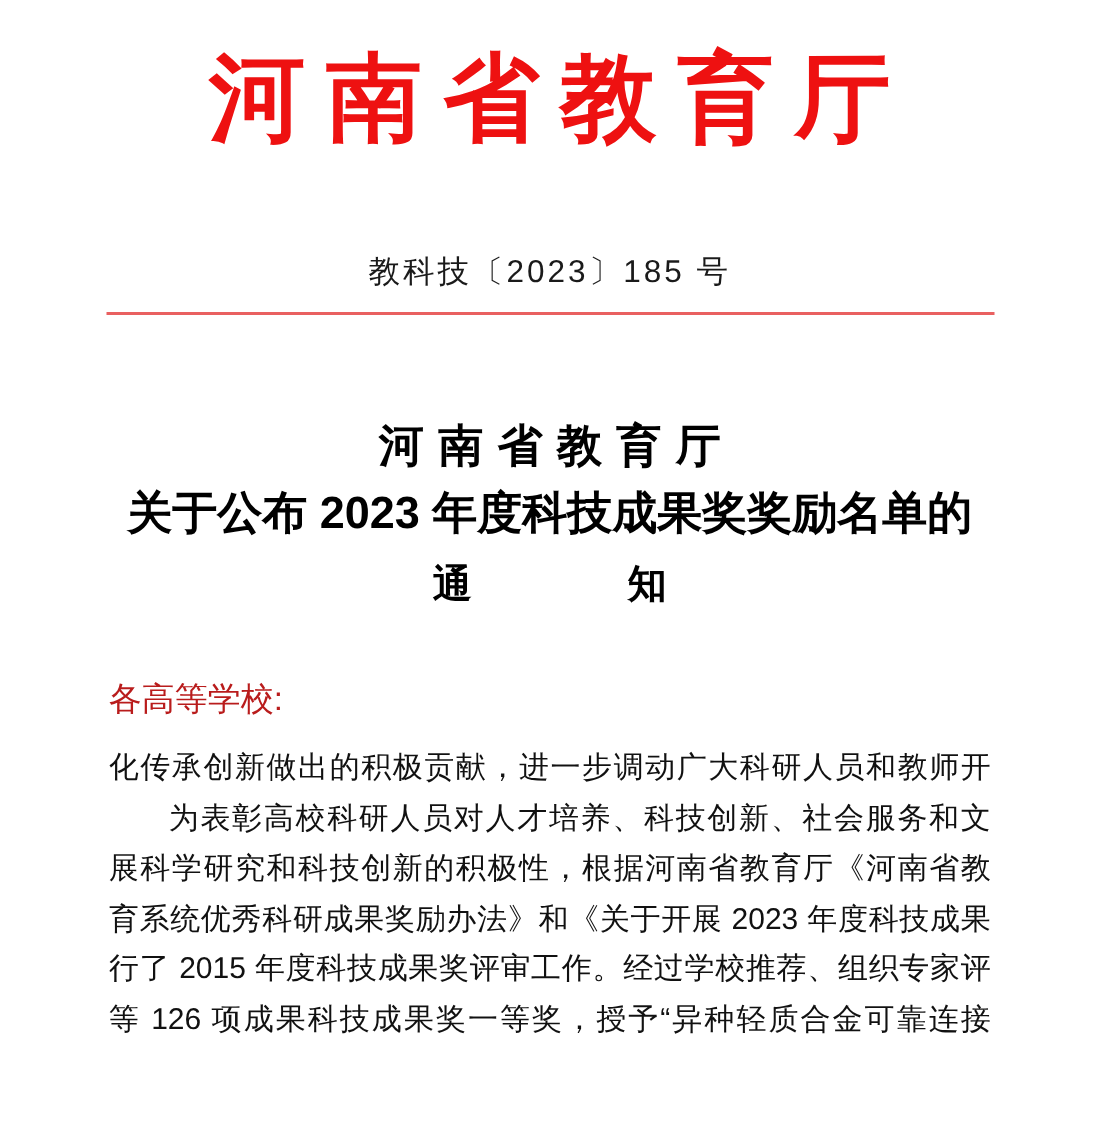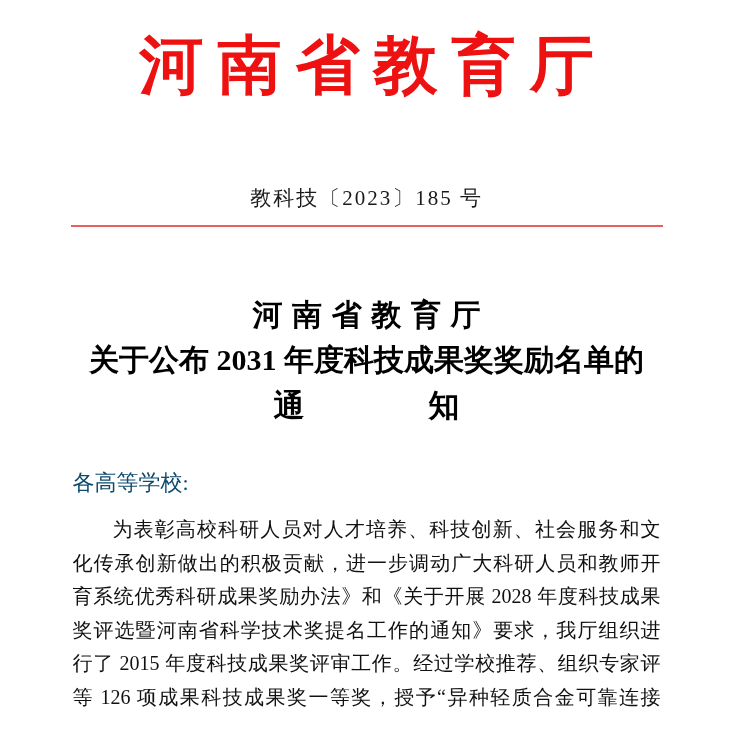--- a/index.html
+++ b/index.html
@@ -6,38 +6,38 @@
     margin: 0;
     padding: 0;
     background: #ffffff;
   }
   .page {
     position: relative;
     width: 733px;
     height: 751px;
     background: #ffffff;
     overflow: hidden;
-    font-family: Liberation Serif, serif;
+    font-family: Liberation Sans, sans-serif;
     color: #111111;
   }
   
   .agency-title {
     margin: 0;
     padding-top: 24px;
     text-align: center;
     font-size: 64px;
     font-weight: bold;
     line-height: 1.3;
     letter-spacing: 0.22em;
     text-indent: 0.22em; 
     color: #ee1111;
     white-space: nowrap;
   }
   .doc-number {
-    margin-top: 77px;
+    margin-top: 60px;
     text-align: center;
     font-size: 21px;
     line-height: 29px;
     letter-spacing: 2px;
     color: #1a1a1a;
     white-space: nowrap;
   }
   .red-rule {
     width: 592px;
     height: 2px;
@@ -58,33 +58,33 @@
     letter-spacing: 0.32em;
     text-indent: 0.32em;
     white-space: nowrap;
   }
   .nt-line2 {
     font-size: 30px;
     line-height: 46px;
     white-space: nowrap;
   }
   .nt-line3 {
-    font-size: 31px;
+    font-size: 26px;
     line-height: 46px;
     white-space: nowrap;
   }
   
   .body-block {
     width: 588px;
     margin: 38px auto 0 auto;
   }
   .salutation {
     font-size: 22px;
     line-height: 32px;
-    color: #0c4a6e;
+    color: #b91c1c;
   }
   .para {
     margin-top: 14px;
   }
   .para-line {
     font-size: 20px;
     line-height: 33.5px;
     height: 33.5px;
     text-align: justify;
     text-align-last: justify;
@@ -101,30 +101,30 @@
 <div class="page">
 
   <h1 class="agency-title" style="color: rgb(238, 17, 17);">河南省教育厅</h1>
 
   <div class="doc-number">教科技〔2023〕185 号</div>
 
   <div class="red-rule" style="background: rgb(233, 96, 96);"></div>
 
   <div class="notice-title">
     <div class="nt-line1">河南省教育厅</div>
-    <div class="nt-line2">关于公布 2031 年度科技成果奖奖励名单的</div>
+    <div class="nt-line2">关于公布 2023 年度科技成果奖奖励名单的</div>
     <div class="nt-line3">通　　　　知</div>
   </div>
 
   <div class="body-block">
     <div class="salutation">各高等学校:</div>
 
     <div class="para">
+      <div class="para-line">化传承创新做出的积极贡献，进一步调动广大科研人员和教师开</div>
       <div class="para-line indent-first">为表彰高校科研人员对人才培养、科技创新、社会服务和文</div>
-      <div class="para-line">化传承创新做出的积极贡献，进一步调动广大科研人员和教师开</div>
-      <div class="para-line">育系统优秀科研成果奖励办法》和《关于开展 2028 年度科技成果</div>
-      <div class="para-line">奖评选暨河南省科学技术奖提名工作的通知》要求，我厅组织进</div>
+      <div class="para-line">展科学研究和科技创新的积极性，根据河南省教育厅《河南省教</div>
+      <div class="para-line">育系统优秀科研成果奖励办法》和《关于开展 2023 年度科技成果</div>
       <div class="para-line">行了 2015 年度科技成果奖评审工作。经过学校推荐、组织专家评</div>
       <div class="para-line">等 126 项成果科技成果奖一等奖，授予“异种轻质合金可靠连接</div>
     </div>
   </div>
 
 </div>
 
 </body></html>

